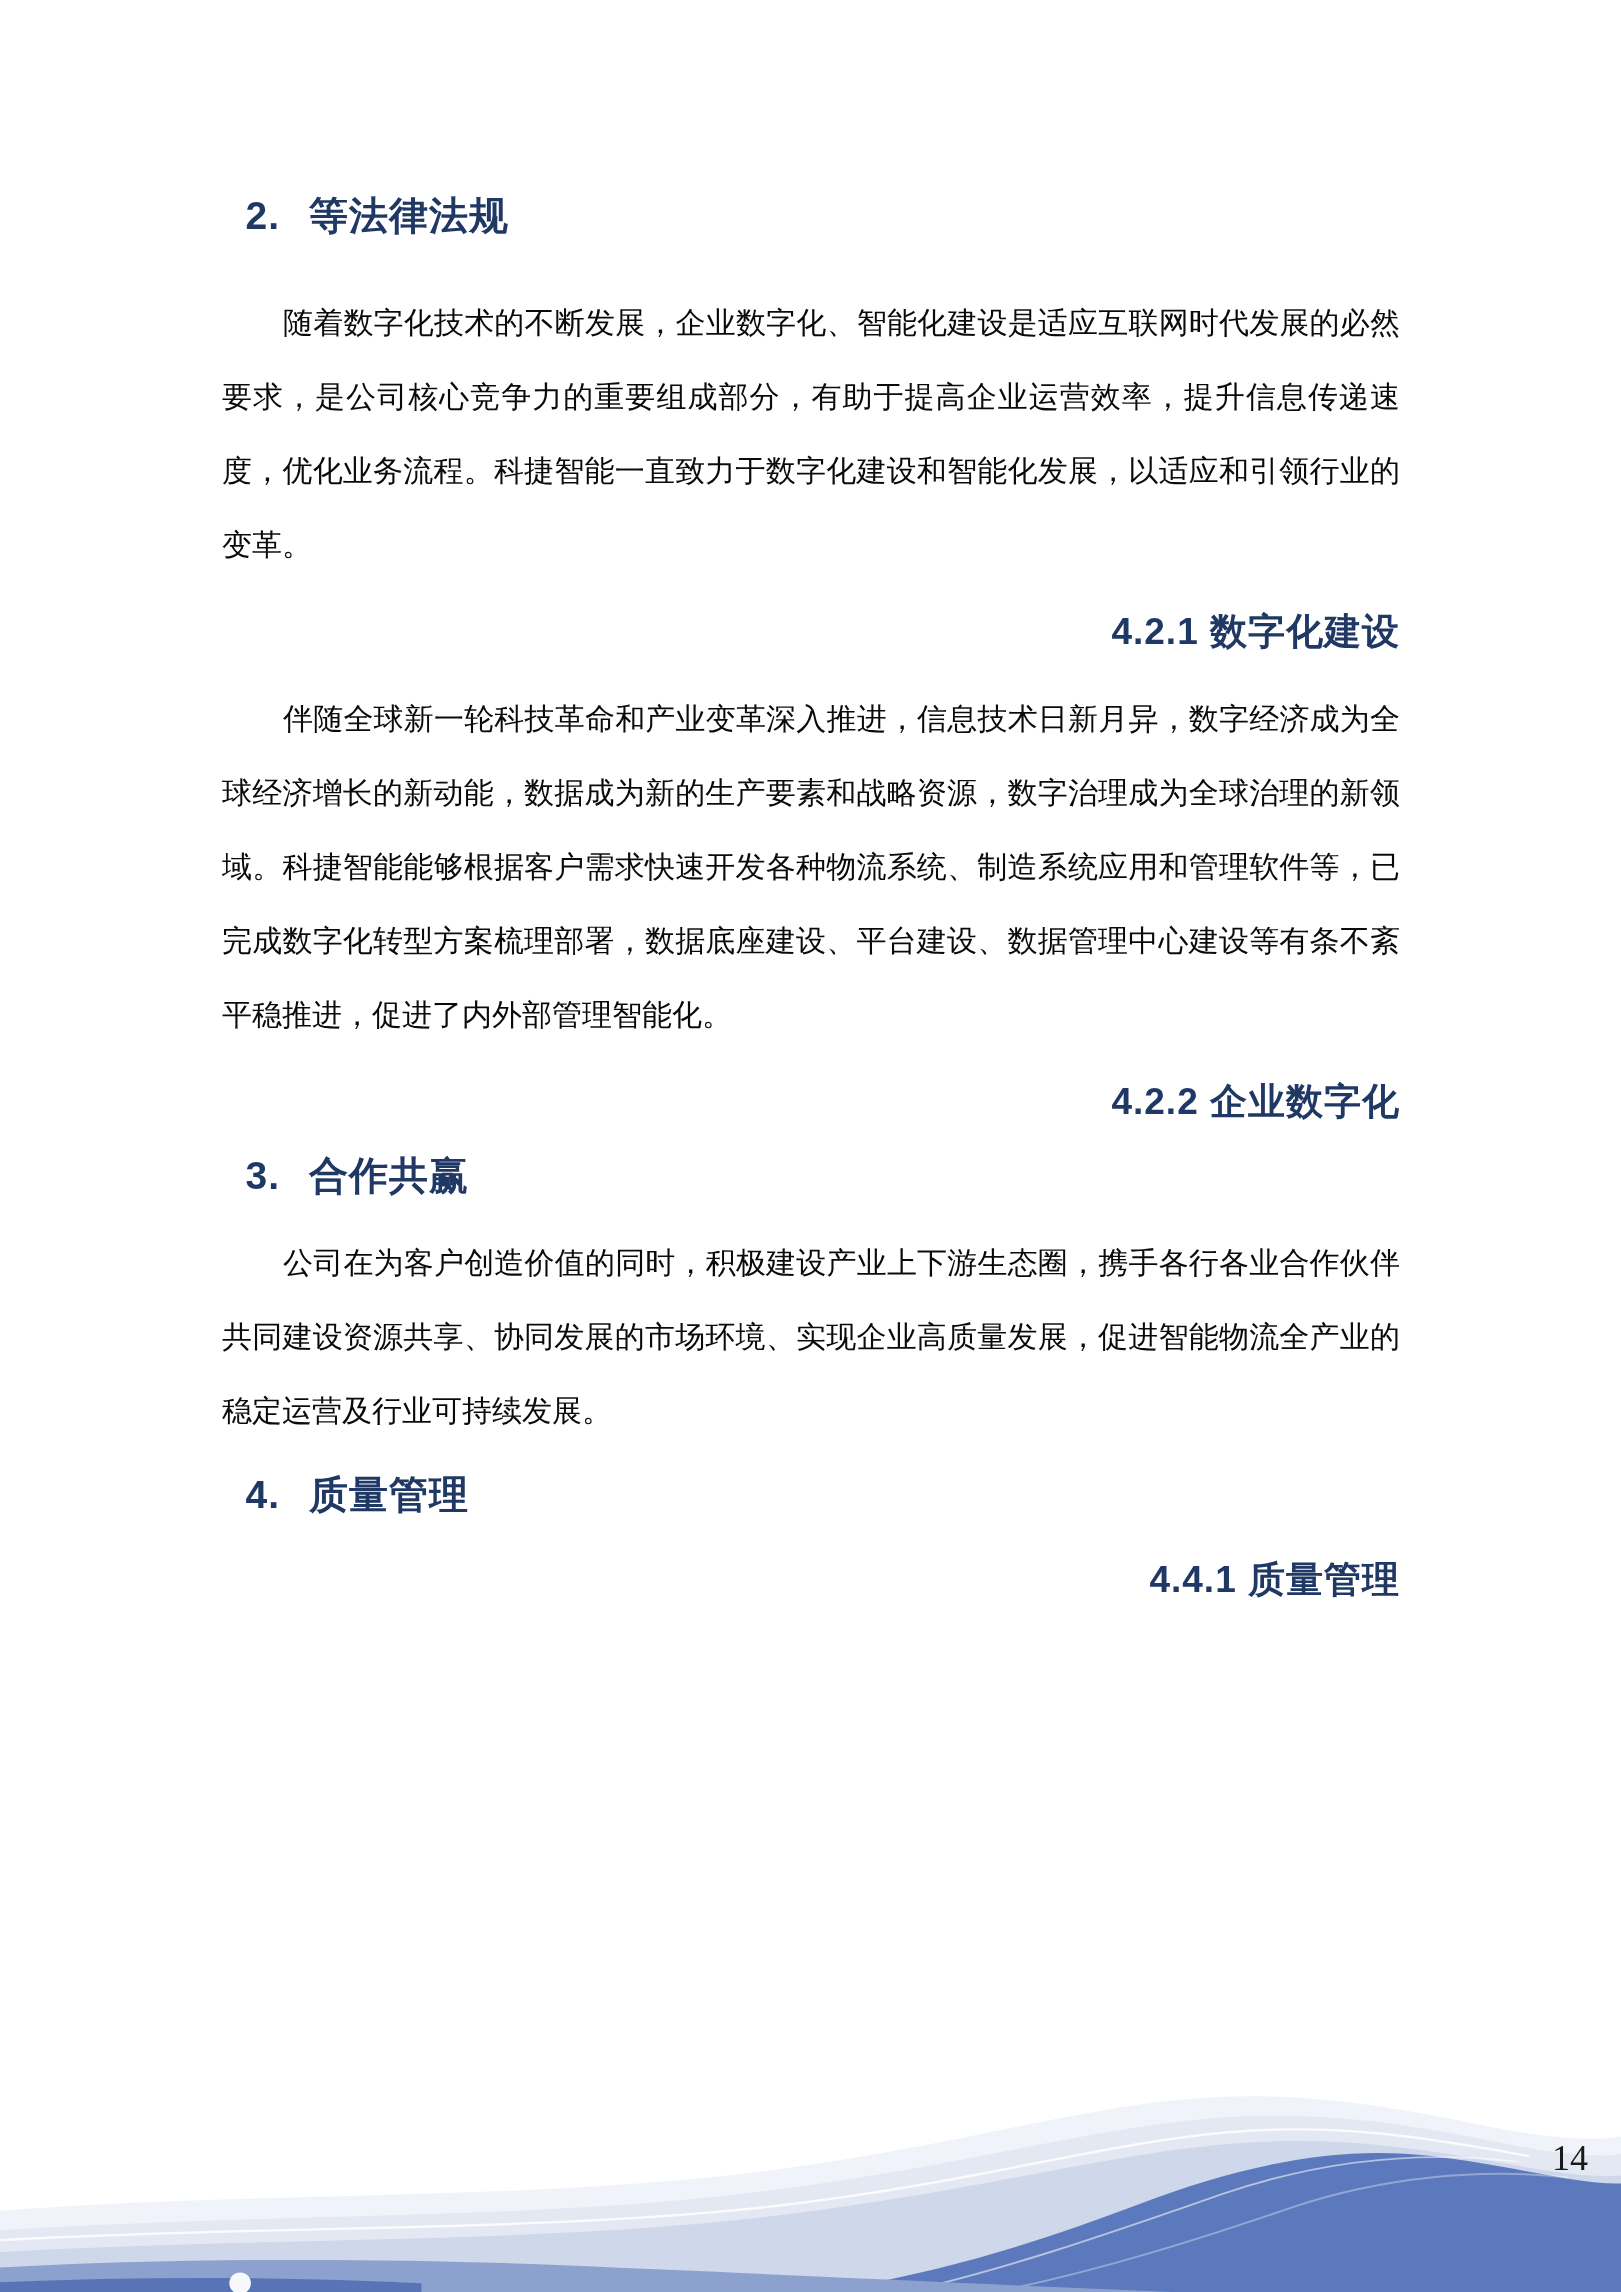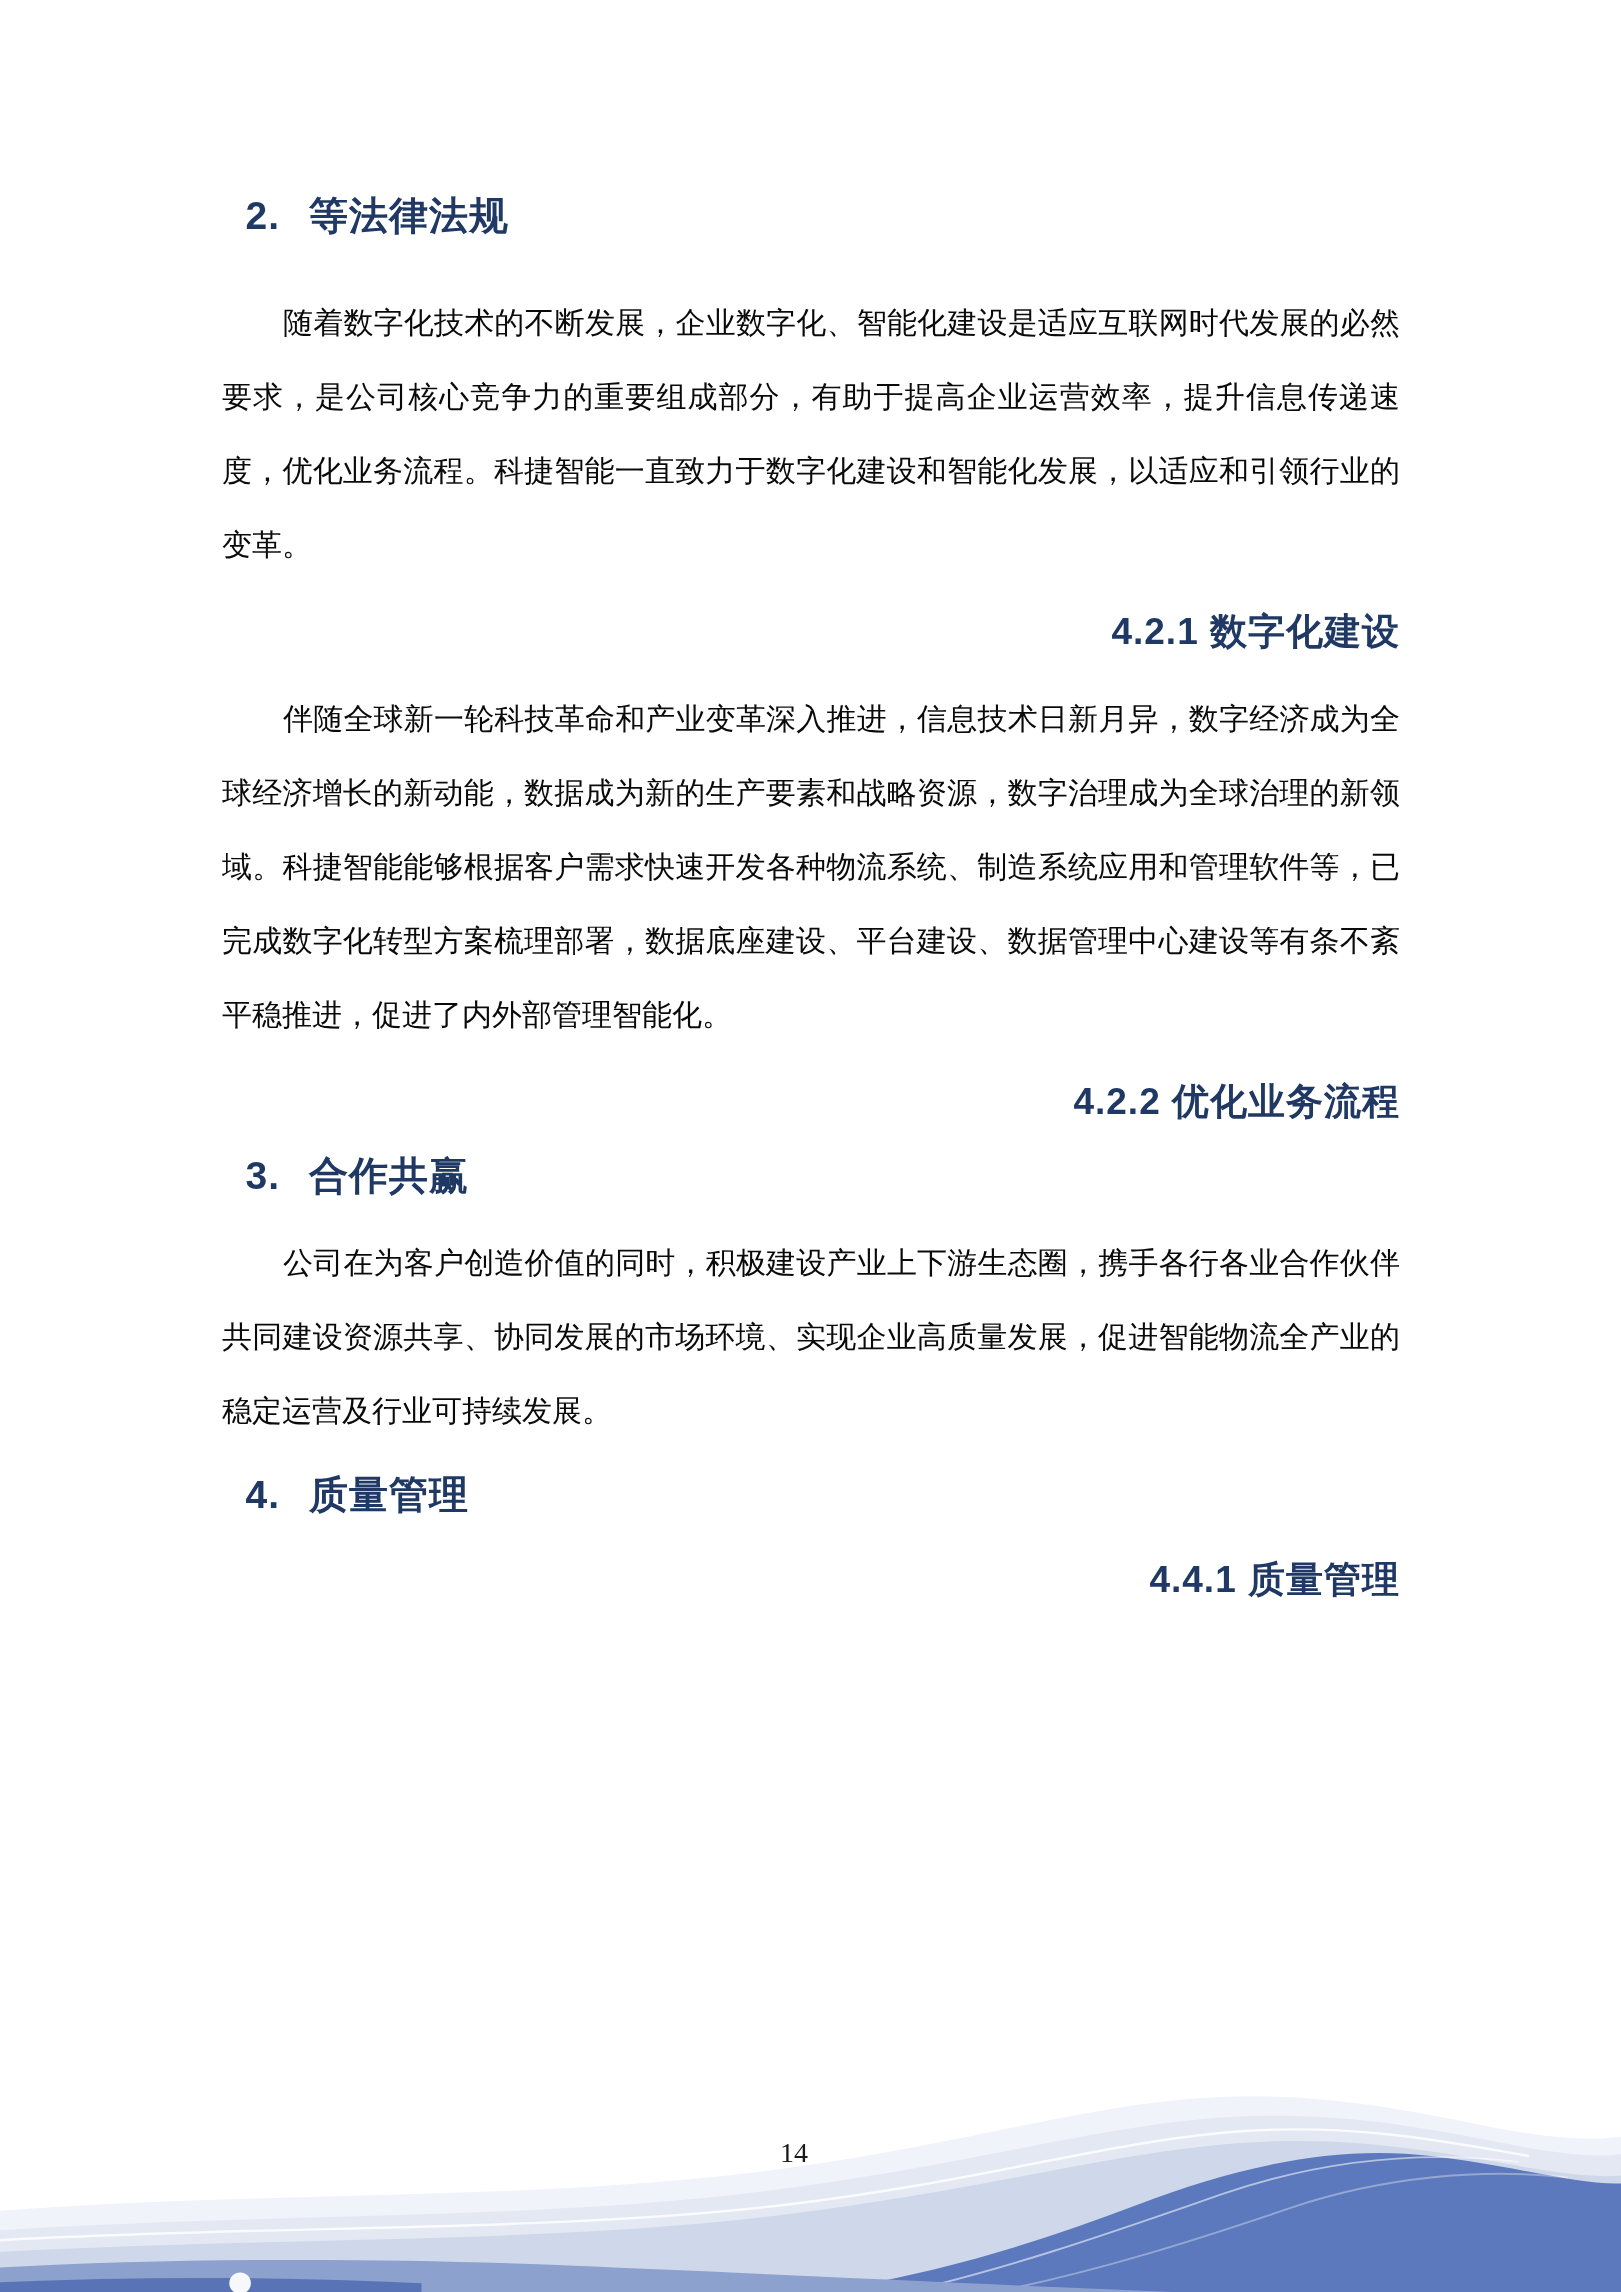--- a/index.html
+++ b/index.html
@@ -49,23 +49,23 @@
     text-justify:inter-character;
     text-indent:61px;
     color:#0a0a0a;
   }
   p.first-p{margin-top:47px;}
   .page-number{
     position:absolute;
     top:2137px;
     left:0;
     width:1588px;
-    text-align:center;
+    text-align:right;
     font-family:"Liberation Serif","DejaVu Serif",serif;
-    font-size:28px;
+    font-size:36px;
     color:#1a1a1a;
     z-index:5;
   }
   .footer-wave{
     position:absolute;
     left:0;
     bottom:0;
     width:1621px;
     height:274px;
     z-index:1;
@@ -81,21 +81,21 @@
       <span>2.</span>
       <span>等法律法规</span>
     </h1>
 
     <p class="body-p first-p">随着数字化技术的不断发展，企业数字化、智能化建设是适应互联网时代发展的必然要求，是公司核心竞争力的重要组成部分，有助于提高企业运营效率，提升信息传递速度，优化业务流程。科捷智能一直致力于数字化建设和智能化发展，以适应和引领行业的变革。</p>
 
     <h2 class="h-l2">4.2.1 数字化建设</h2>
 
     <p class="body-p">伴随全球新一轮科技革命和产业变革深入推进，信息技术日新月异，数字经济成为全球经济增长的新动能，数据成为新的生产要素和战略资源，数字治理成为全球治理的新领域。科捷智能能够根据客户需求快速开发各种物流系统、制造系统应用和管理软件等，已完成数字化转型方案梳理部署，数据底座建设、平台建设、数据管理中心建设等有条不紊平稳推进，促进了内外部管理智能化。</p>
 
-    <h2 class="h-l2">4.2.2 优化业务流程</h2>
+    <h2 class="h-l2">4.2.2 企业数字化</h2>
 
 
     <h1 class="h-l1 h-mt-p">
       <span>3.</span>
       <span>合作共赢</span>
     </h1>
 
     <p class="body-p">公司在为客户创造价值的同时，积极建设产业上下游生态圈，携手各行各业合作伙伴共同建设资源共享、协同发展的市场环境、实现企业高质量发展，促进智能物流全产业的稳定运营及行业可持续发展。</p>
 
     <h1 class="h-l1 h-mt-s">

